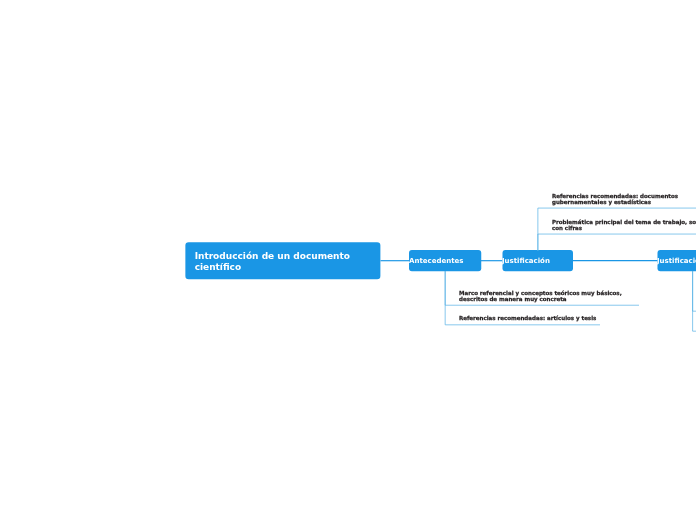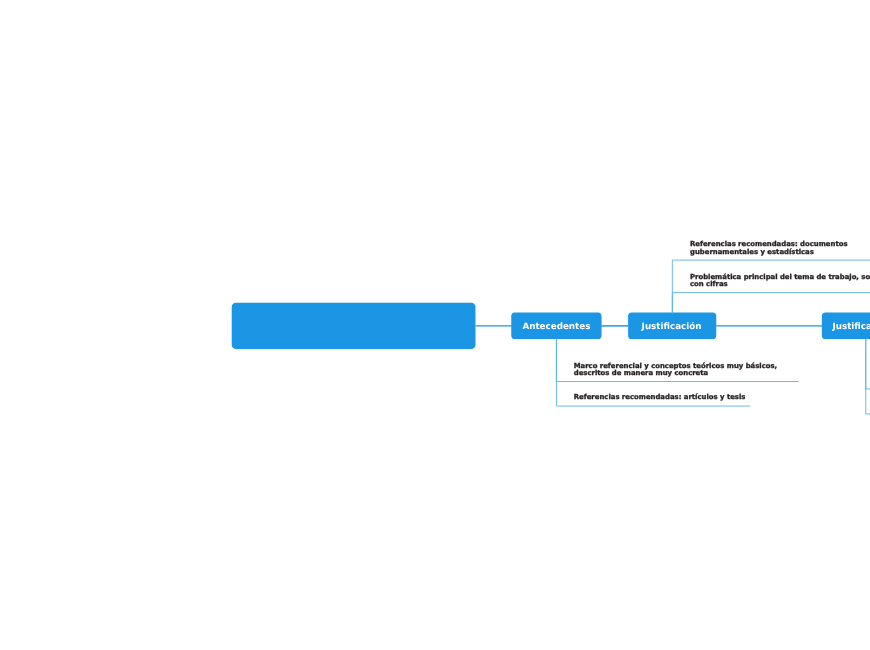--- a/index.html
+++ b/index.html
@@ -7,21 +7,21 @@
   body{width:696px;height:520px;overflow:hidden;
        font-family:"DejaVu Sans",sans-serif;
        -webkit-font-smoothing:antialiased;}
   #canvas{position:relative;width:696px;height:520px;background:#ffffff;}
   #wires{position:absolute;left:0;top:0;width:696px;height:520px;overflow:visible;}
   .node{position:absolute;color:#ffffff;font-weight:bold;box-sizing:border-box;
         will-change:transform;}
   .root{left:185.37px;top:242.21px;width:195.02px;height:37.02px;border-radius:3.5px;
         font-size:9px;line-height:11px;padding:9px 0 0 9.63px;}
   .lvl1{height:21.25px;font-size:7px;line-height:22px;
-        text-align:center;white-space:nowrap;}
+        white-space:nowrap;}
   .leaf{position:absolute;font-size:5.5px;font-weight:bold;color:#231f20;
         line-height:6.2px;will-change:transform;
         -webkit-text-stroke:0.25px #231f20;}
 </style>
 </head>
 <body>
 
 <div id="canvas">
 
   <svg id="wires" viewBox="0 0 696 520">
@@ -42,20 +42,21 @@
     <g stroke="#55b0e6" fill="none" stroke-width="0.706" stroke-linecap="butt">
       <path d="M445.16 271 L445.16 305.23 L639 305.23"></path>
       <path d="M445.16 271 L445.16 324.84 L600 324.84"></path>
       <path d="M537.87 251 L537.87 208.07 L696 208.07"></path>
       <path d="M537.87 251 L537.87 234.05 L696 234.05"></path>
       <path d="M692.62 271 L692.62 311.18 L696 311.18"></path>
       <path d="M692.62 271 L692.62 331.18 L696 331.18"></path>
     </g>
   </svg>
 
+  <div class="node root">Introducción de un documento científico</div>
 
   <div class="node lvl1" style="left:409.0px;top:250px;width:72.25px">Antecedentes</div>
 
   <div class="node lvl1" style="left:502.49px;top:250px;width:70.51px">Justificación</div>
 
   <div class="node lvl1" style="left:657.49px;top:250px;width:65.9px">Justificación</div>
 
   <div class="leaf" style="left:551.5px;top:192.5px;width:172px;">Referencias recomendadas: documentos gubernamentales y estadísticas</div>
 
   <div class="leaf" style="left:551.5px;top:218.5px;width:172px;">Problemática principal del tema de trabajo, soportado con cifras</div>

